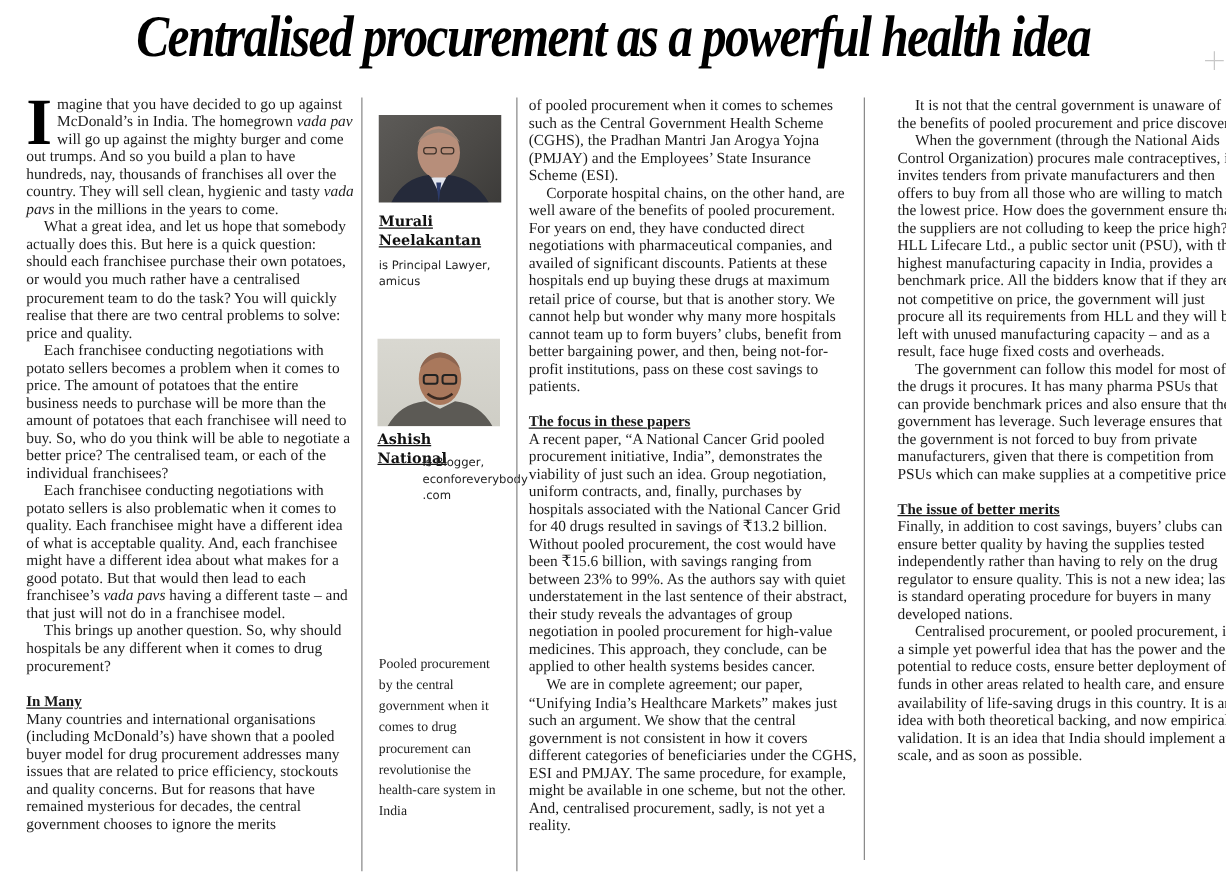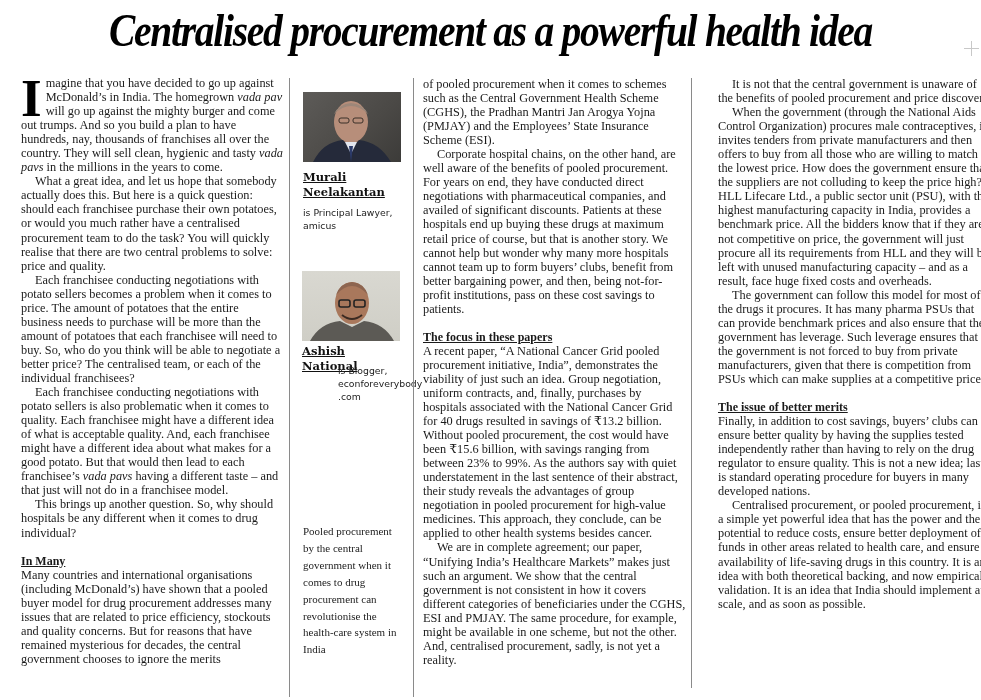--- a/index.html
+++ b/index.html
@@ -66,21 +66,21 @@
 <h1 class="headline">Centralised procurement as a powerful health idea</h1>
 <div class="crosshair"></div>
 
 <div class="col" id="col1">
   <p>
     <span class="dropcap">I</span><span>magine that you have decided to go up against McDonald’s in India. The homegrown </span><i>vada pav</i><span> will go up against the mighty burger and come out trumps. And so you build a plan to have hundreds, nay, thousands of franchises all over the country. They will sell clean, hygienic and tasty </span><i>vada pavs</i><span> in the millions in the years to come.</span>
   </p>
   <p class="ind">What a great idea, and let us hope that somebody actually does this. But here is a quick question: should each franchisee purchase their own potatoes, or would you much rather have a centralised procurement team to do the task? You will quickly realise that there are two central problems to solve: price and quality.</p>
   <p class="ind">Each franchisee conducting negotiations with potato sellers becomes a problem when it comes to price. The amount of potatoes that the entire business needs to purchase will be more than the amount of potatoes that each franchisee will need to buy. So, who do you think will be able to negotiate a better price? The centralised team, or each of the individual franchisees?</p>
   <p class="ind"><span>Each franchisee conducting negotiations with potato sellers is also problematic when it comes to quality. Each franchisee might have a different idea of what is acceptable quality. And, each franchisee might have a different idea about what makes for a good potato. But that would then lead to each franchisee’s </span><i>vada pavs</i><span> having a different taste – and that just will not do in a franchisee model.</span></p>
-  <p class="ind">This brings up another question. So, why should hospitals be any different when it comes to drug individual?</p>
+  <p class="ind">This brings up another question. So, why should hospitals be any different when it comes to drug procurement?</p>
   <h3>In Many</h3>
   <p>Many countries and international organisations (including McDonald’s) have shown that a pooled buyer model for drug procurement addresses many issues that are related to price efficiency, stockouts and quality concerns. But for reasons that have remained mysterious for decades, the central government chooses to ignore the merits</p>
 </div>
 
 <div class="divider" style="left:289px; top:78px; height:619px;"></div>
 
 <div class="author-col">
   <div class="photo photo1">
     <svg width="98" height="70" viewBox="0 0 98 70">
       <ellipse cx="48" cy="30" rx="17" ry="21" fill="#b78e7a"></ellipse>

